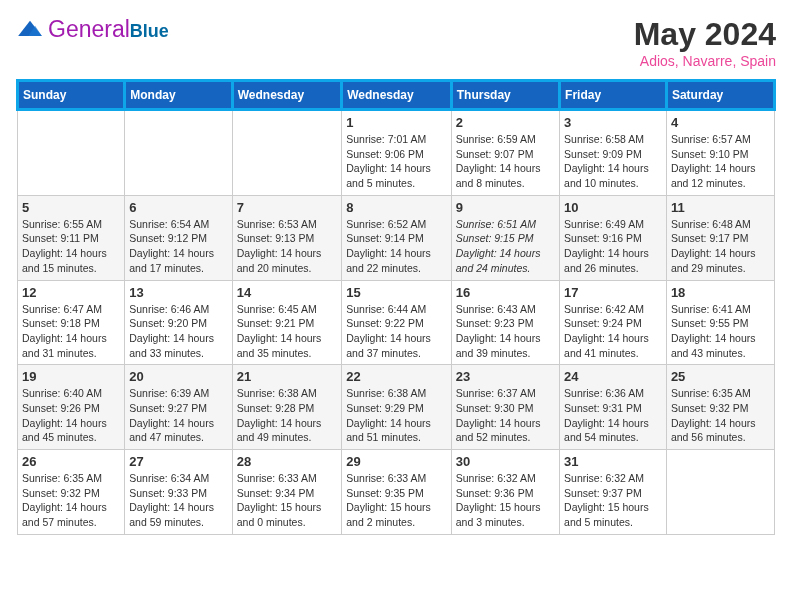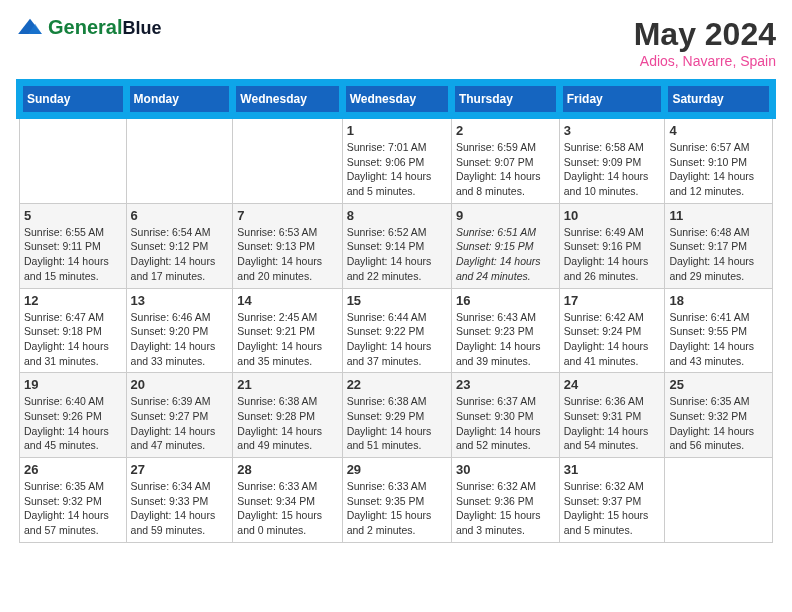--- a/index.html
+++ b/index.html
@@ -15,28 +15,28 @@
       justify-content: space-between;
       align-items: flex-start;
       margin-bottom: 10px;
     }
     .logo {
       display: flex;
       align-items: center;
       gap: 4px;
     }
     .logo-text-general {
-      font-size: 20px;
-      font-weight: bold;
-      color: #15803d;
+      font-size: 23px;
+      font-weight: normal;
+      color: #a21caf;
     }
     .logo-text-blue {
       font-size: 18px;
       font-weight: bold;
-      color: #0f172a;
+      color: #0369a1;
     }
     .logo-icon {
       width: 28px;
       height: 22px;
     }
     .title-block {
       text-align: right;
     }
     .main-title {
       font-size: 32px;
@@ -52,21 +52,21 @@
       border-collapse: collapse;
       font-size: 11px;
     }
     thead th {
       background-color: #1565c0;
       color: #fff;
       padding: 6px 4px;
       text-align: left;
       font-size: 12px;
       font-weight: bold;
-      border: 7px solid #0ea5e9;
+      border: 3px solid #0ea5e9;
     }
     tbody td {
       border: 1px solid #ccc;
       padding: 4px;
       vertical-align: top;
       width: 113px;
     }
     .day-num {
       font-weight: bold;
       font-size: 13px;
@@ -215,21 +215,21 @@
         </td>
         <td>
           <span class="day-num">13</span>
           <div class="day-info" style="white-space: pre-line;">Sunrise: 6:46 AM
 Sunset: 9:20 PM
 Daylight: 14 hours
 and 33 minutes.</div>
         </td>
         <td>
           <span class="day-num">14</span>
-          <div class="day-info" style="white-space: pre-line;">Sunrise: 2:45 AM
+          <div class="day-info" style="white-space: pre-line;">Sunrise: 6:45 AM
 Sunset: 9:21 PM
 Daylight: 14 hours
 and 35 minutes.</div>
         </td>
         <td>
           <span class="day-num">15</span>
           <div class="day-info" style="white-space: pre-line;">Sunrise: 6:44 AM
 Sunset: 9:22 PM
 Daylight: 14 hours
 and 37 minutes.</div>

